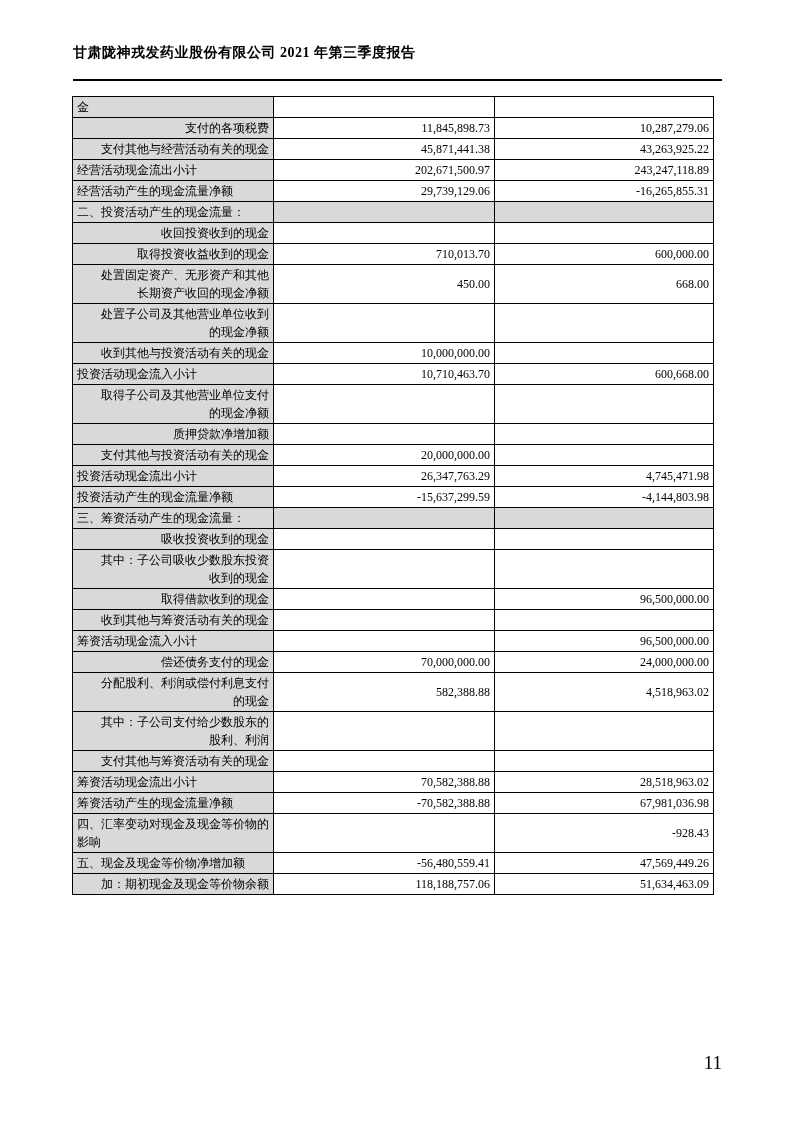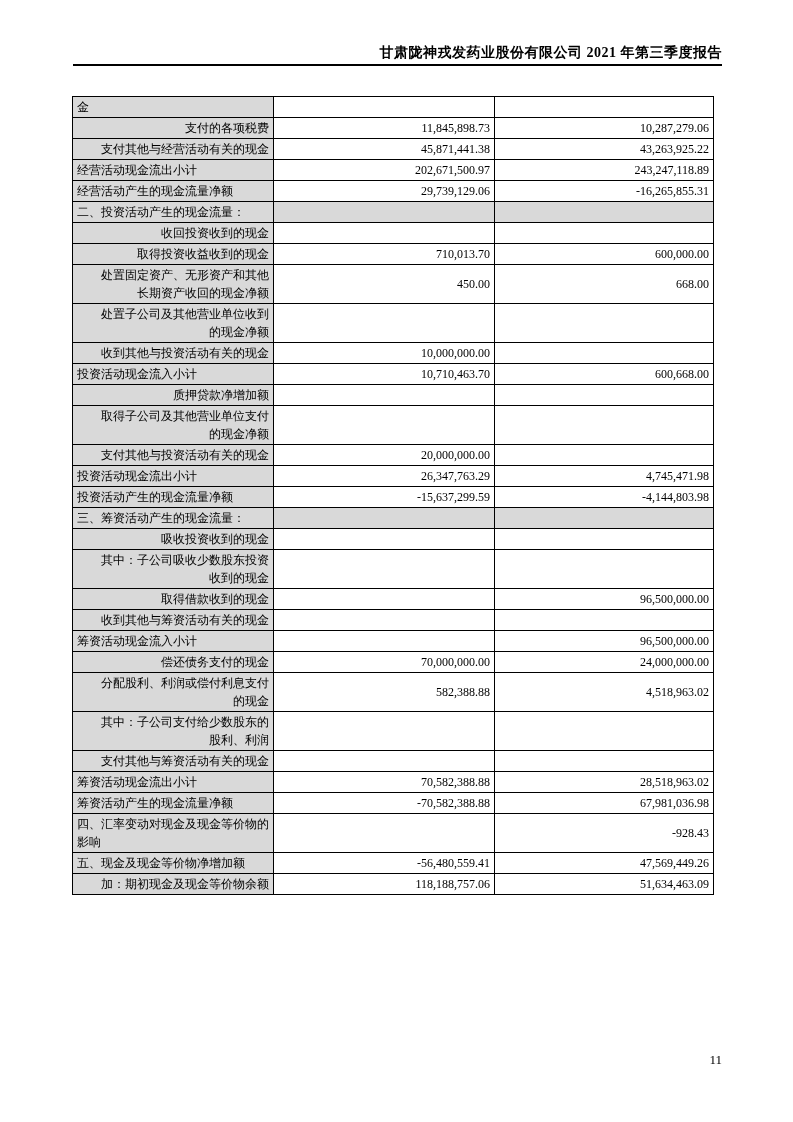--- a/index.html
+++ b/index.html
@@ -13,25 +13,24 @@
     background: #ffffff;
     color: #000000;
     font-family: "Liberation Serif", "DejaVu Serif", serif;
     overflow: hidden;
   }
   .page-header {
     position: absolute;
     top: 44px;
     left: 73px;
     width: 649px;
-    text-align: right;
     font-size: 14px;
     font-weight: bold;
     letter-spacing: 0.5px;
-    padding-bottom: 2px;
+    padding-bottom: 17px;
     border-bottom: 2px solid #000000;
   }
   table.cash-flow {
     position: absolute;
     top: 96px;
     left: 72px;
     width: 641px;
     border-collapse: collapse;
     table-layout: fixed;
     font-size: 12px;
@@ -57,21 +56,21 @@
   table.cash-flow td.num {
     text-align: right;
     background: #ffffff;
   }
   .page-number {
     position: absolute;
     top: 1052px;
     left: 700px;
     width: 22px;
     text-align: right;
-    font-size: 13px;
+    font-size: 19px;
   }
 </style>
 </head>
 <body>
 
 <div class="page-header">
   <span>甘肃陇神戎发药业股份有限公司 2021 年第三季度报告</span>
 </div>
 
 <table class="cash-flow">
@@ -135,26 +134,26 @@
         <td class="label indent">收到其他与投资活动有关的现金</td>
         <td class="num">10,000,000.00</td>
         <td class="num"></td>
       </tr>
       <tr>
         <td class="label">投资活动现金流入小计</td>
         <td class="num">10,710,463.70</td>
         <td class="num">600,668.00</td>
       </tr>
       <tr>
+        <td class="label indent">取得子公司及其他营业单位支付的现金净额</td>
+        <td class="num"></td>
+        <td class="num"></td>
+      </tr>
+      <tr>
         <td class="label indent">质押贷款净增加额</td>
-        <td class="num"></td>
-        <td class="num"></td>
-      </tr>
-      <tr>
-        <td class="label indent">取得子公司及其他营业单位支付的现金净额</td>
         <td class="num"></td>
         <td class="num"></td>
       </tr>
       <tr>
         <td class="label indent">支付其他与投资活动有关的现金</td>
         <td class="num">20,000,000.00</td>
         <td class="num"></td>
       </tr>
       <tr>
         <td class="label">投资活动现金流出小计</td>

